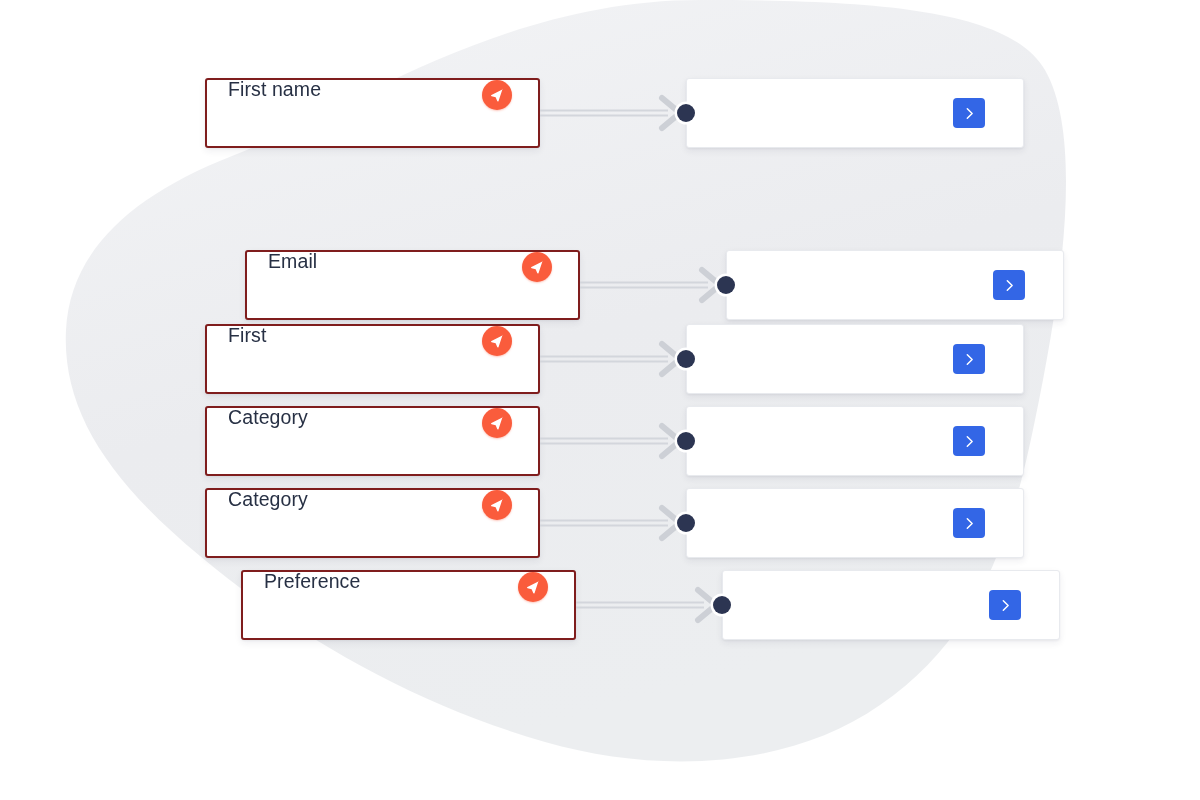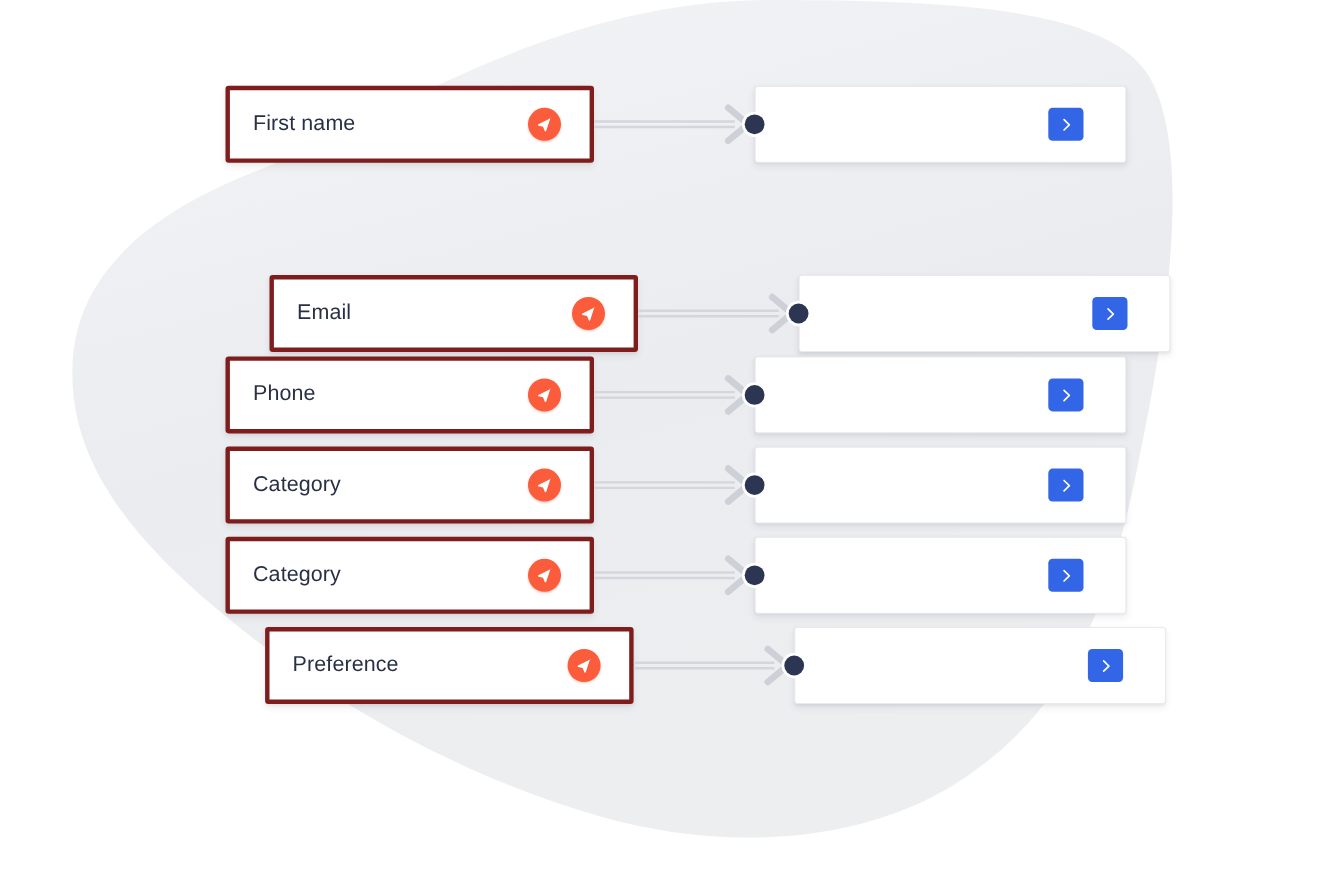--- a/index.html
+++ b/index.html
@@ -51,26 +51,25 @@
   }
 
   
   .src-card {
     position: absolute;
     left: 205px;
     top: 0;
     width: 335px;
     height: 70px;
     background: #ffffff;
-    border: 4px solid #7f1d1d;
+    border: 2px solid #7f1d1d;
     border-radius: 3px;
     box-shadow: 0 3px 7px rgba(36, 45, 70, 0.075),
                 0 1px 2px rgba(36, 45, 70, 0.05);
     display: flex;
-    align-items: center;
     justify-content: space-between;
     padding: 0 26px 0 21px;
   }
 
   .src-label {
     font-size: 19.5px;
     color: #273044;
     letter-spacing: 0.1px;
     line-height: 1;
     white-space: nowrap;
@@ -228,21 +227,21 @@
           <button class="chev-btn">
   <svg width="15" height="15" viewBox="0 0 24 24" aria-hidden="true">
     <path d="M8.5 4.5 L16.2 12 L8.5 19.5" fill="none" stroke="#ffffff" stroke-width="2.4" stroke-linecap="round" stroke-linejoin="round"></path>
   </svg>
 </button>
         </div>
         <span class="conn-dot"></span>
       </div>
       <div class="row" style="top: 324px;">
         <div class="src-card">
-          <span class="src-label">Phone</span>
+          <span class="src-label">First</span>
           <span class="send-badge">
   <svg width="17" height="17" viewBox="0 0 24 24" aria-hidden="true">
     <path d="M21.2 3.1 2.6 10.4c-1 .4-.9 1.8.1 2.1l6.2 1.9 1.9 6.2c.3 1 1.7 1.1 2.1.1L20.9 2.1z" fill="#ffffff" transform="translate(1.2,1.2) scale(0.9) rotate(-5 12 12)"></path>
   </svg>
 </span>
         </div>
         <span class="connector">
   <svg width="160" height="70" viewBox="0 0 160 70" aria-hidden="true">
     <line x1="0" y1="32.5" x2="128" y2="32.5" stroke="#d3d6dc" stroke-width="2.2"></line>
     <line x1="0" y1="37.5" x2="128" y2="37.5" stroke="#d3d6dc" stroke-width="2.2"></line>

